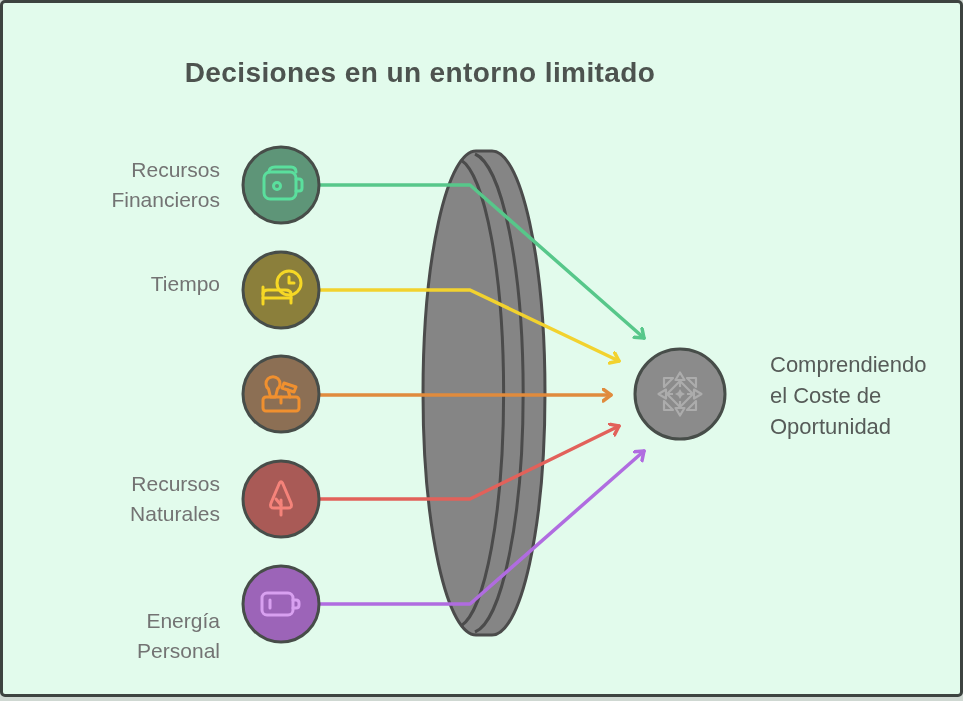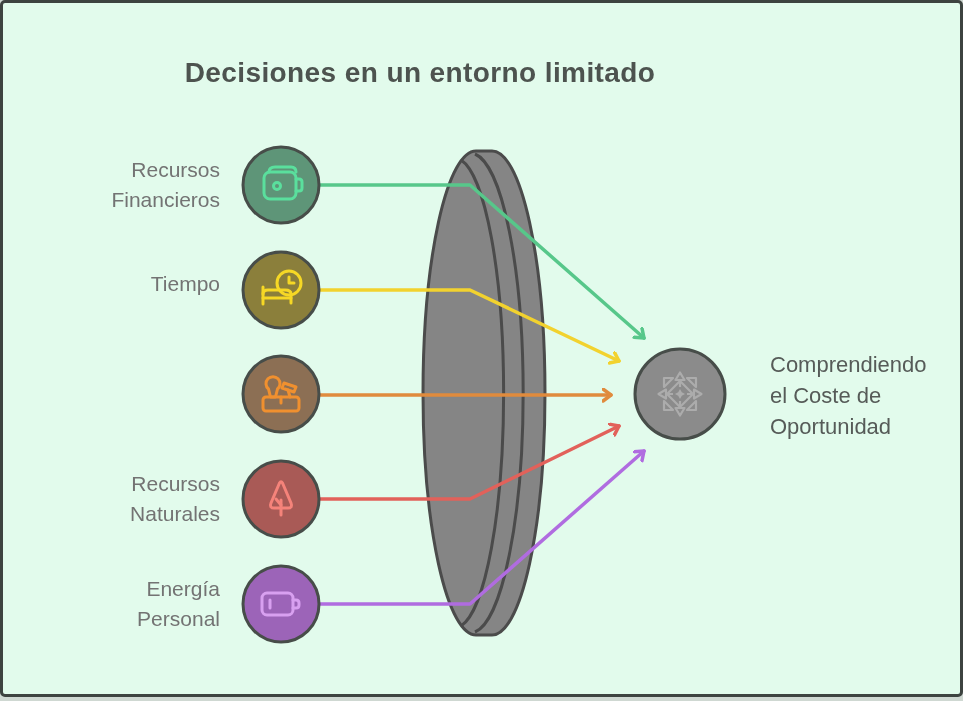--- a/index.html
+++ b/index.html
@@ -127,19 +127,19 @@
     </g>
   </svg>
 
   <div class="title">Decisiones en un entorno limitado</div>
 
   <div class="input-label" style="top:182px">Recursos
 Financieros</div>
   <div class="input-label" style="top:281px">Tiempo</div>
   <div class="input-label" style="top:496px">Recursos
 Naturales</div>
-  <div class="input-label" style="top:601px">Energía
+  <div class="input-label" style="top:633px">Energía
 Personal</div>
 
   <div class="output-label" style="top:392px">Comprendiendo
 el Coste de
 Oportunidad</div>
 </div>
 
 </body></html>

